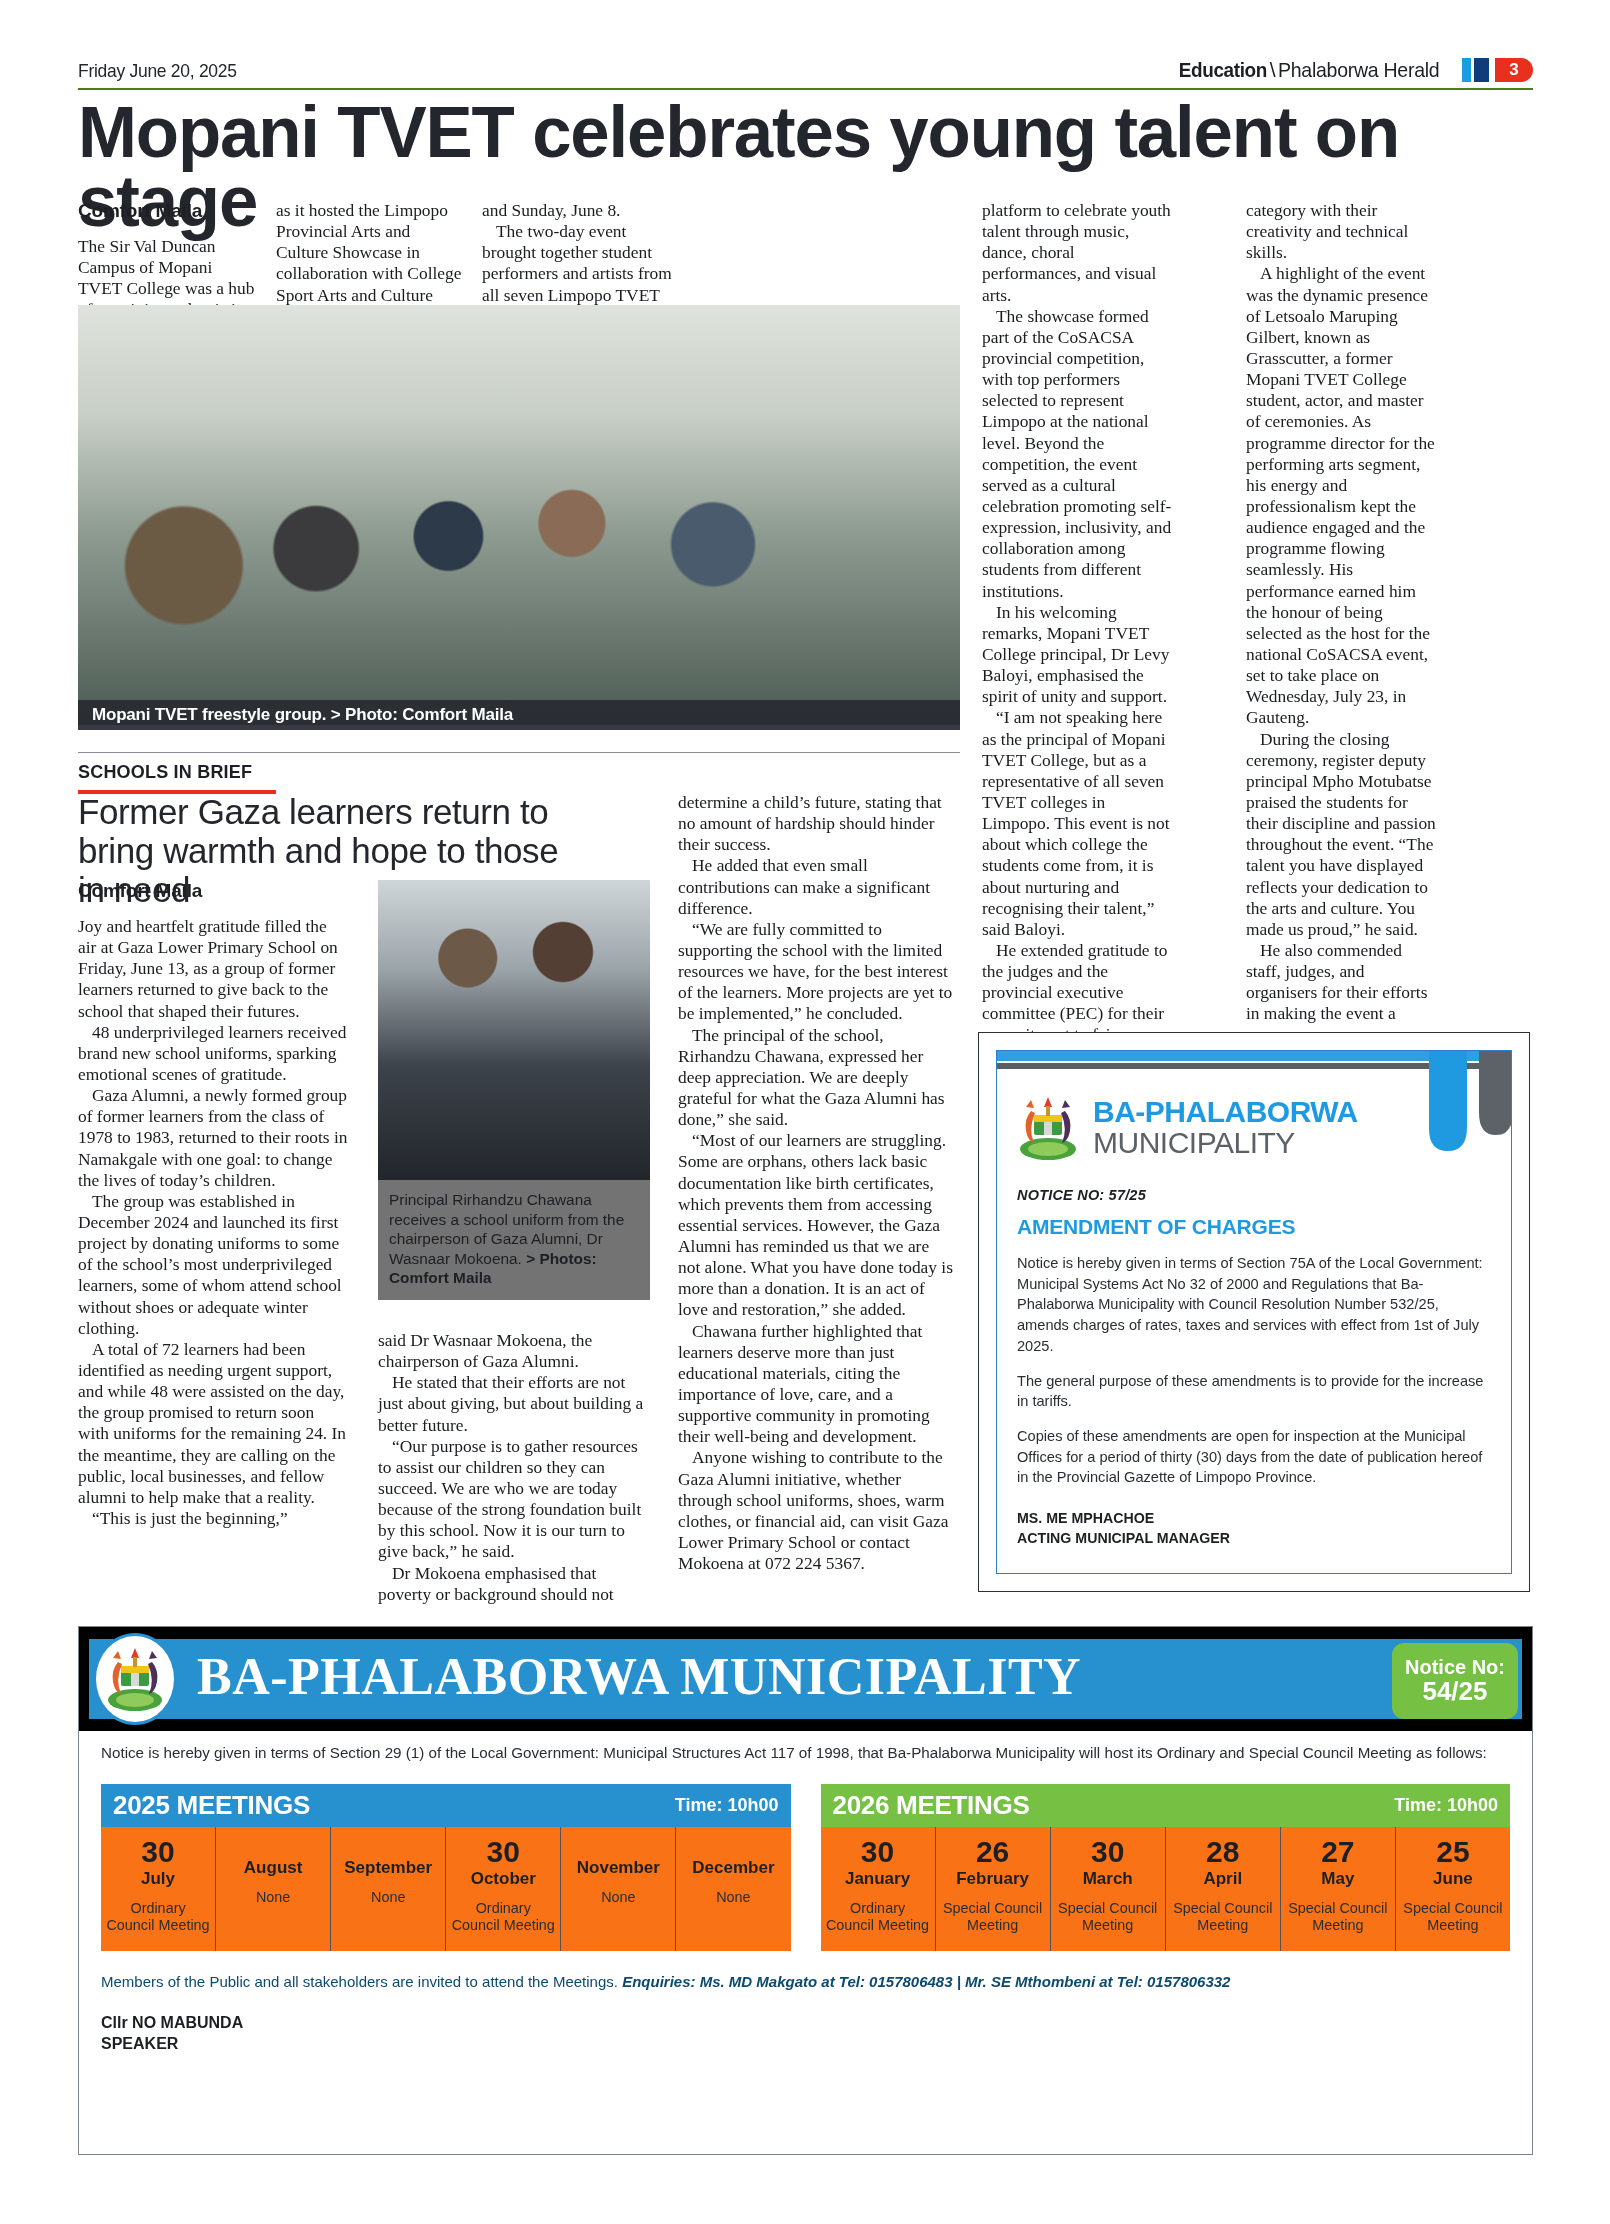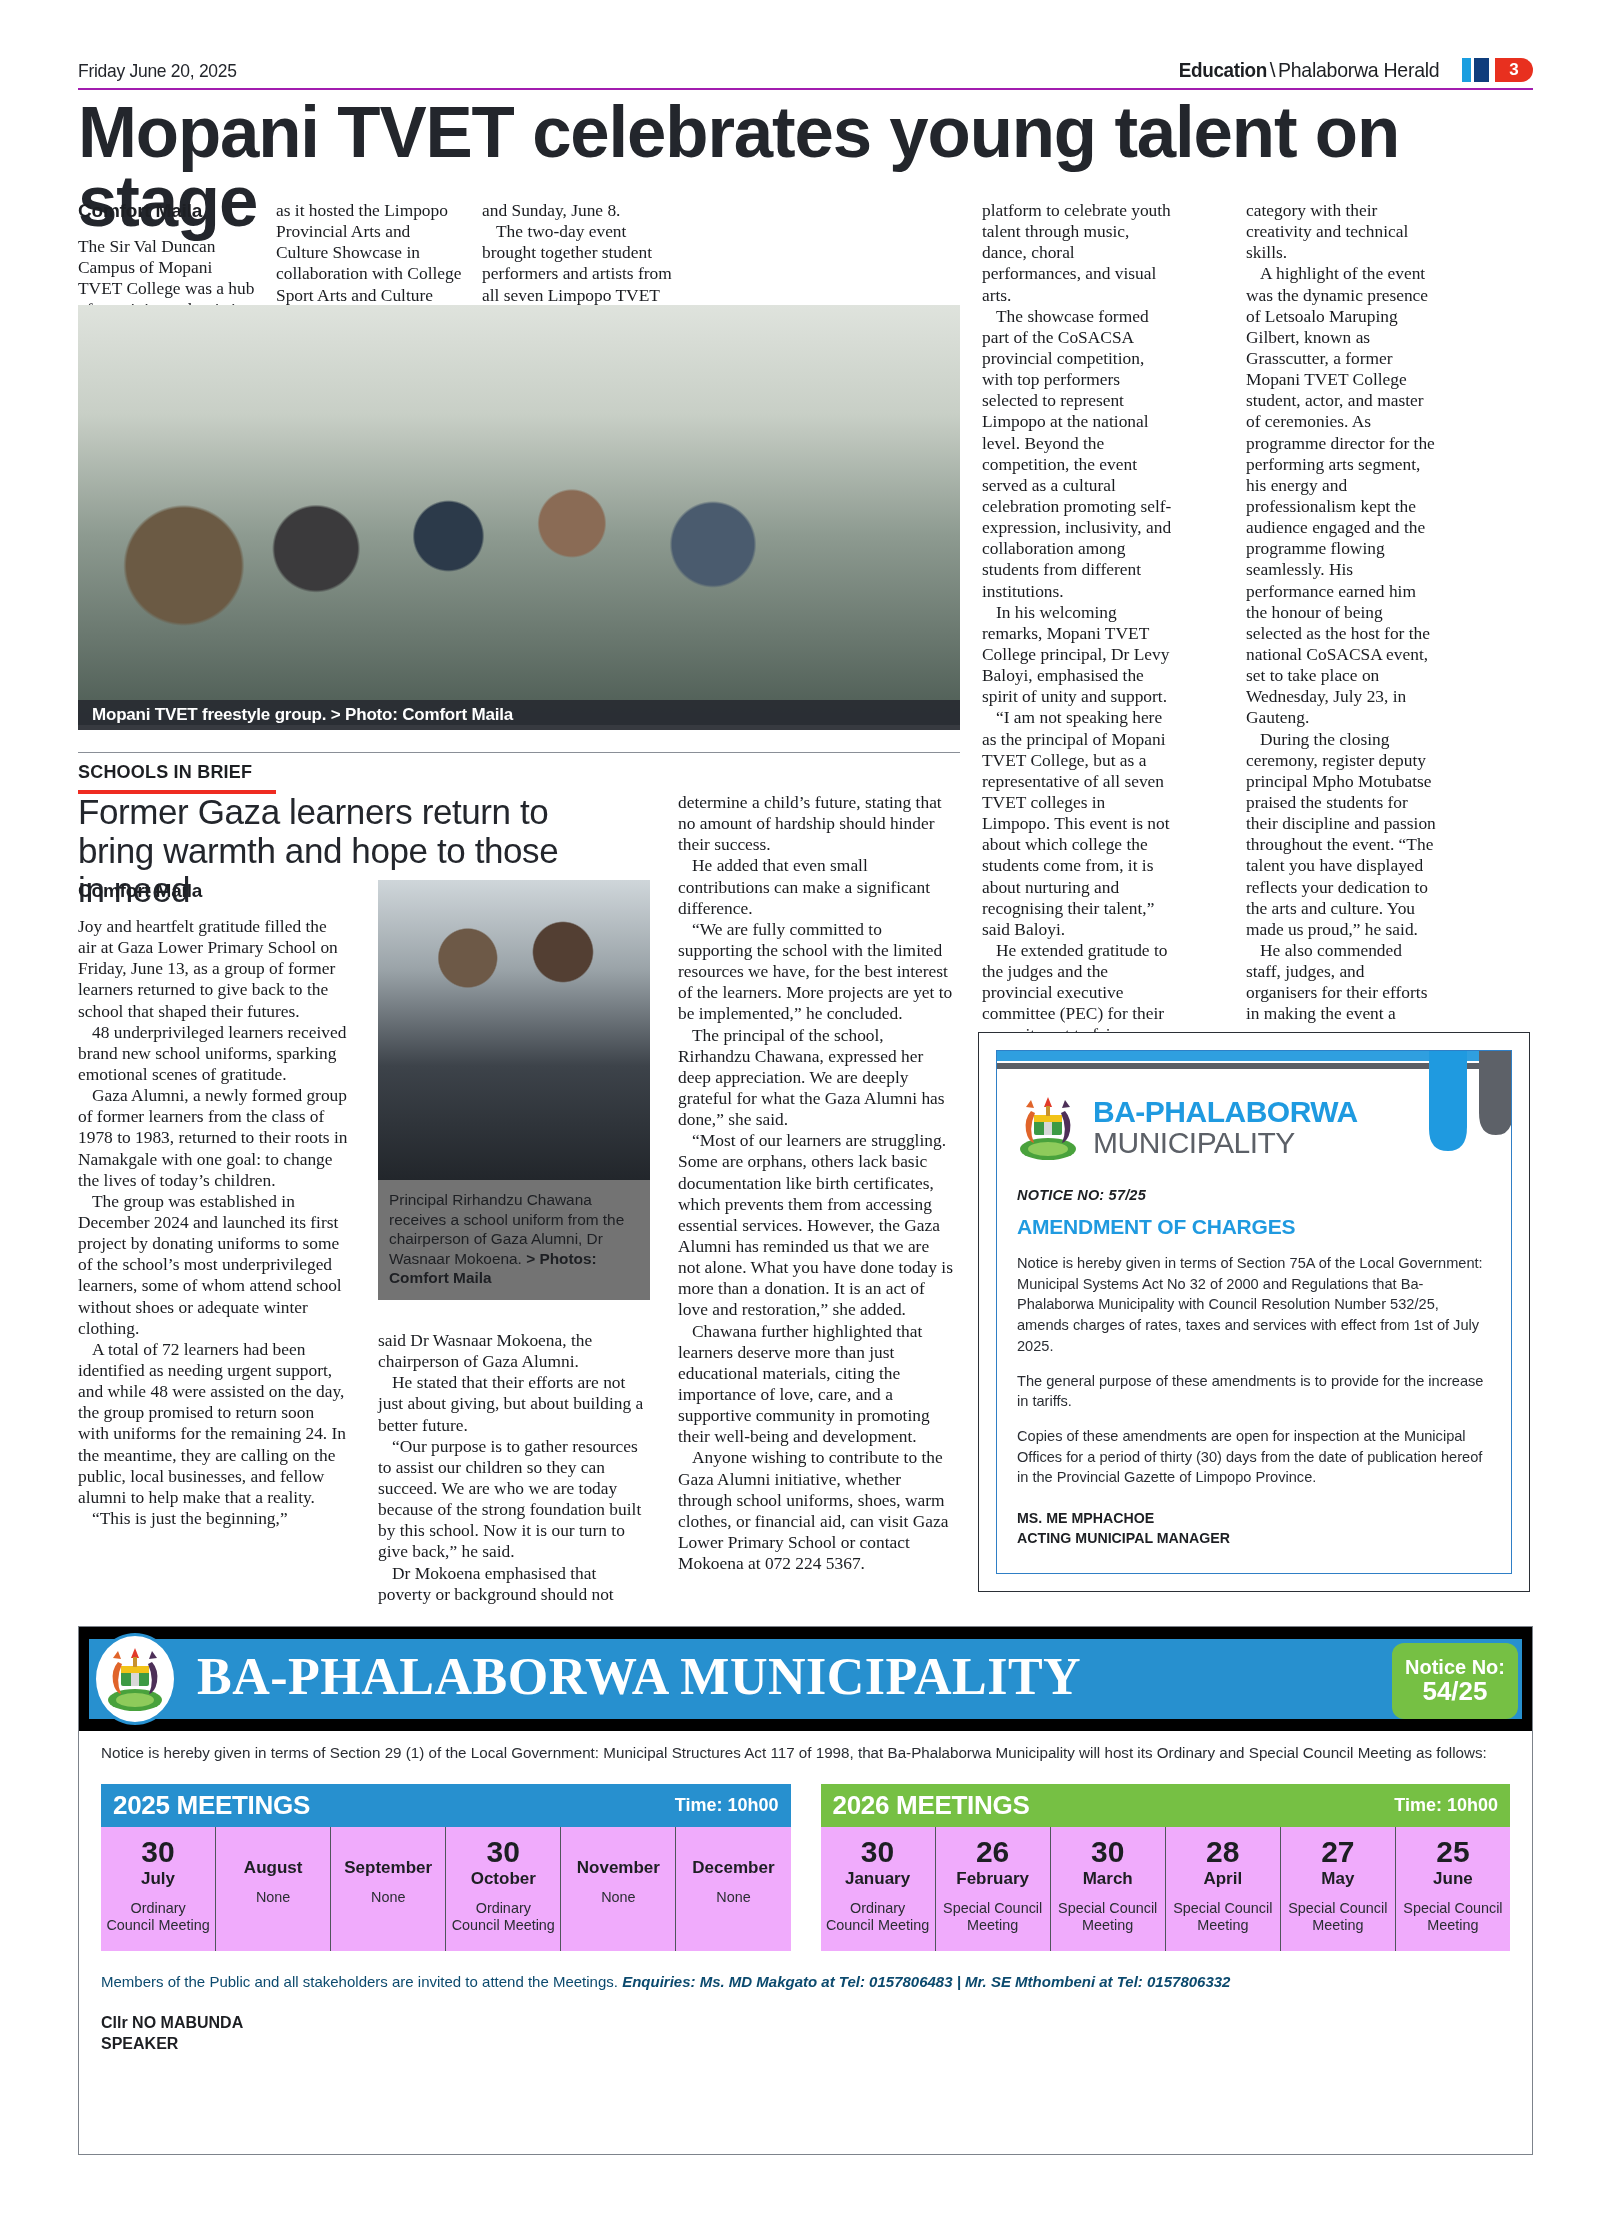--- a/index.html
+++ b/index.html
@@ -10,21 +10,21 @@
     color: #1d1f23;
     position: relative;
     overflow: hidden;
   }
   .page { position: absolute; left: 0; top: 0; width: 1610px; height: 2224px; background:#fff; }
 
   
   .masthead {
     position: absolute; left: 78px; top: 56px; width: 1455px; height: 34px;
     display: flex; align-items: flex-end; justify-content: space-between;
-    border-bottom: 2px solid #a21caf; padding-bottom: 6px;
+    border-bottom: 2px solid #4d7c0f; padding-bottom: 6px;
   }
   .mh-date { font-family: "Liberation Sans Narrow","Liberation Sans",sans-serif;
              font-size: 19px; font-weight: 400; letter-spacing:-.3px; color:#23262c; transform: scaleX(.92); transform-origin: left bottom;}
   .mh-right { display:flex; align-items:center; gap:0; }
   .mh-section { font-size: 21px; font-weight: 800; letter-spacing:-.4px; color:#1d1f23;
                 font-family:"Liberation Sans Narrow","Liberation Sans",sans-serif; transform: scaleX(.9); transform-origin:right bottom;}
   .mh-slash { font-size: 21px; font-weight: 400; color:#1d1f23; padding: 0 3px;
               font-family:"Liberation Sans Narrow","Liberation Sans",sans-serif;}
   .mh-paper { font-size: 21px; font-weight: 400; color:#1d1f23; letter-spacing:-.3px;
               font-family:"Liberation Sans Narrow","Liberation Sans",sans-serif; transform: scaleX(.93); transform-origin:left bottom;}
@@ -151,21 +151,21 @@
   .tbl { flex:1; }
   .tbl-head {
     display:flex; align-items:center; justify-content:space-between;
     padding:6px 12px; color:#fff;
     font-family:"Liberation Sans Narrow","Liberation Sans",sans-serif;
   }
   .tbl-head .ttl { font-size:26px; font-weight:800; letter-spacing:-.3px; }
   .tbl-head .tm  { font-size:18px; font-weight:800; }
   .tbl-head.blue { background:#2790cf; }
   .tbl-head.green{ background:#76c044; }
-  .tbl-body { display:flex; background:#f0abfc;justify-content:center; }
+  .tbl-body { display:flex; background:#f97316; }
   .cell {
     flex:1; border-right:1px solid #50555c; padding:10px 4px 16px 4px; text-align:center; min-height:118px;
   }
   .cell:last-child { border-right:none; }
   .cell .d {
     font-family:"Liberation Sans Narrow","Liberation Sans",sans-serif;
     font-size:30px; font-weight:800; color:#1d1f23; line-height:1.0;
   }
   .cell .m {
     font-family:"Liberation Sans Narrow","Liberation Sans",sans-serif;

